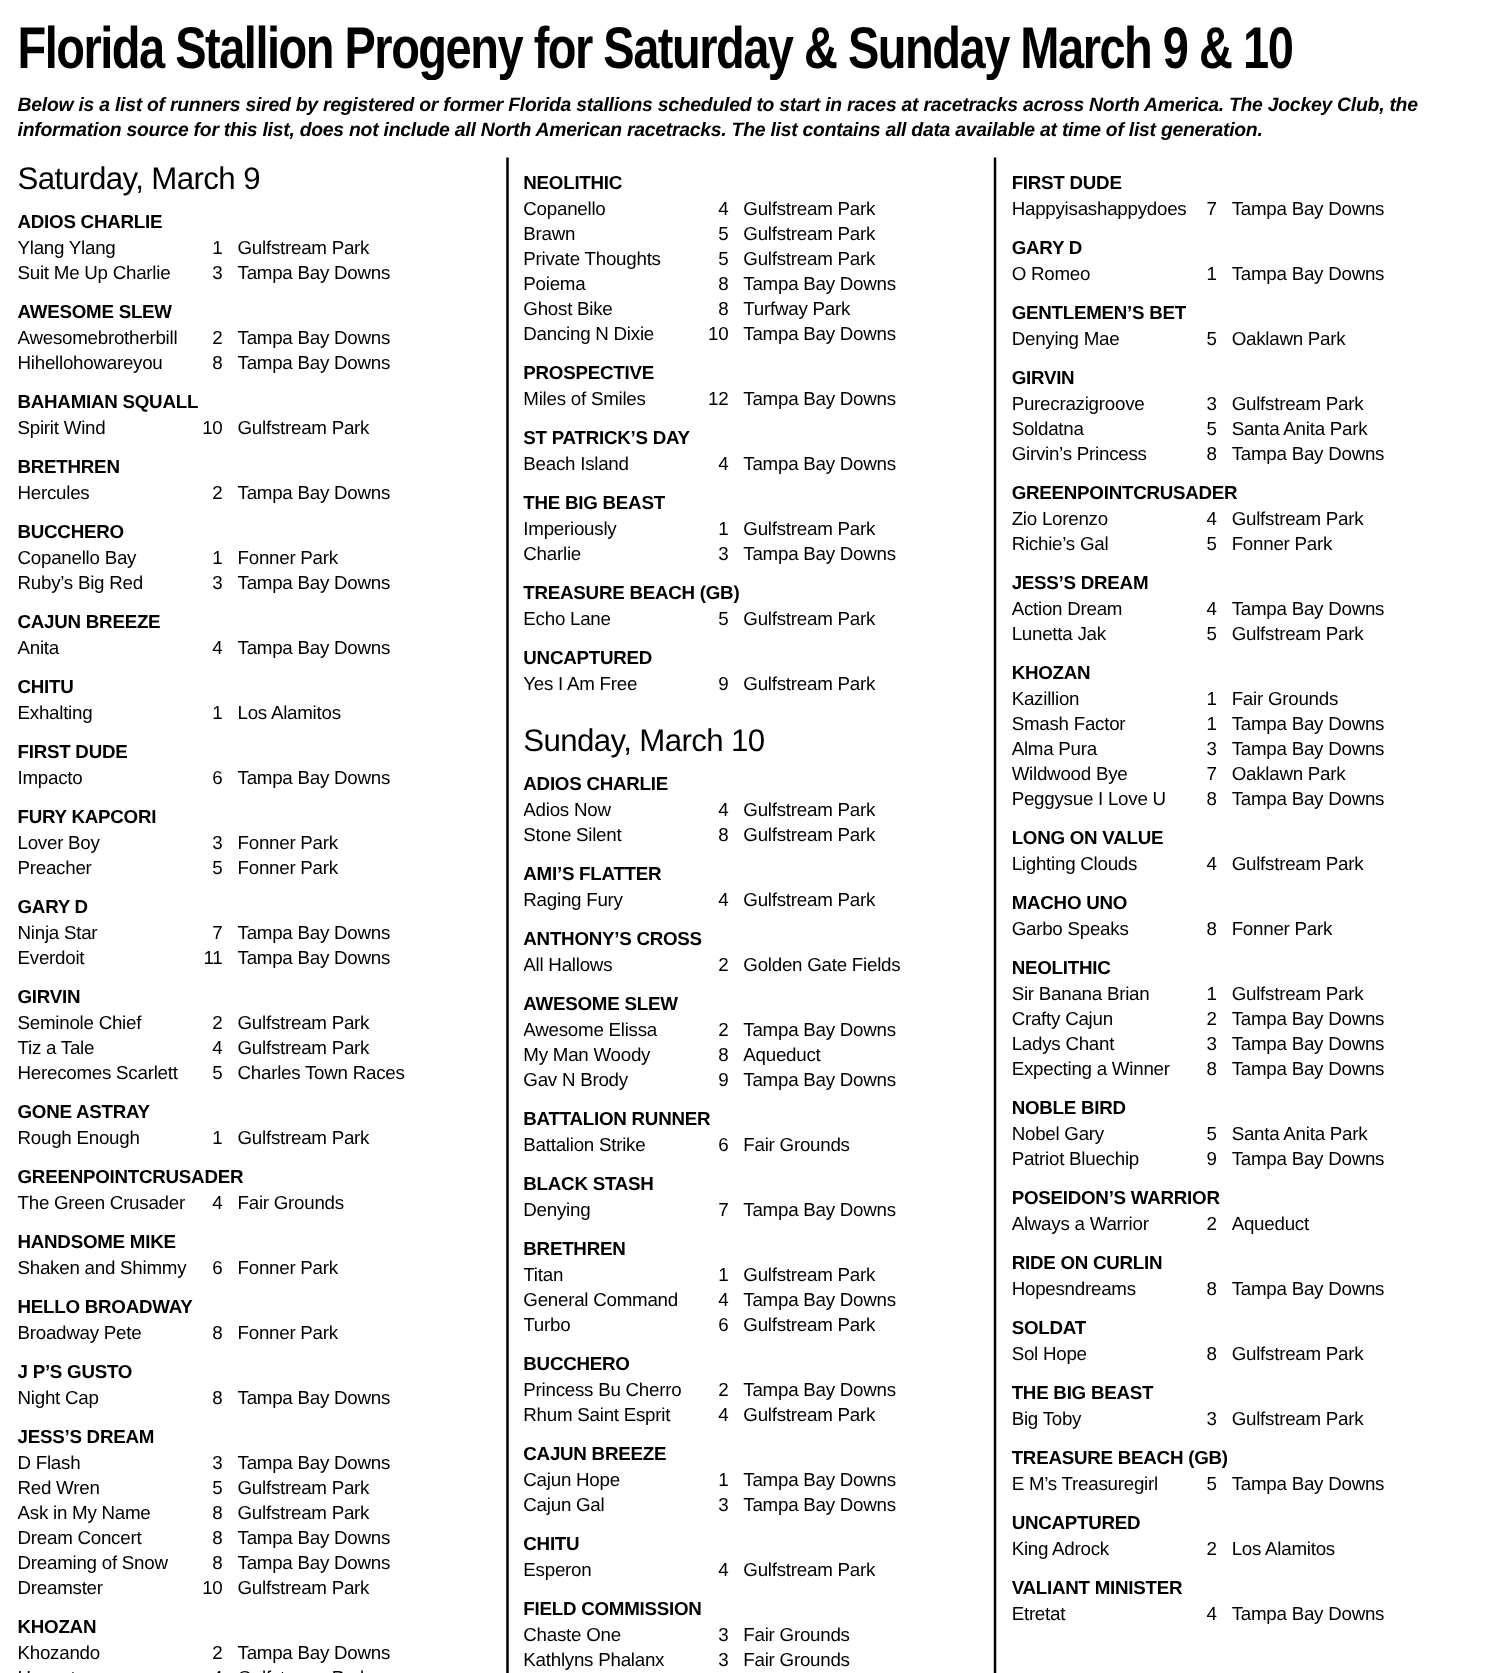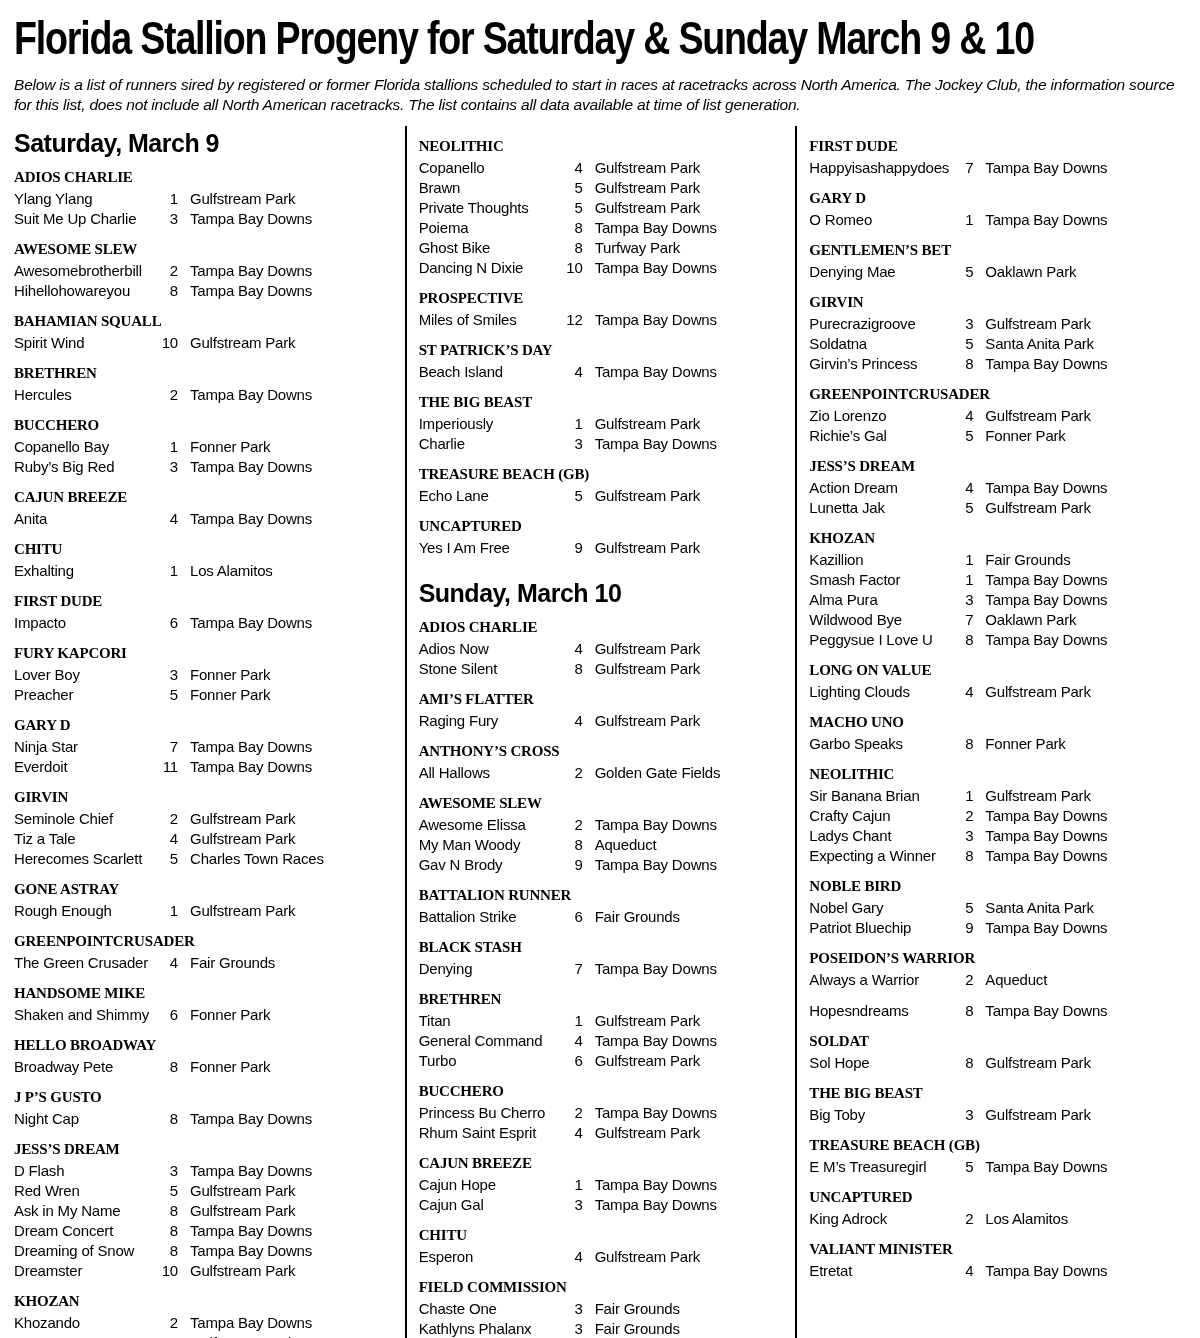--- a/index.html
+++ b/index.html
@@ -15,51 +15,50 @@
     font-size: 47px;
     font-weight: bold;
     letter-spacing: -1.5px;
     white-space: nowrap;
     transform: scaleX(0.80);
     transform-origin: 0 50%;
     margin: 2px 0 10px 0;
   }
   .intro {
     font-size: 15.5px;
-    font-weight: normal;
+    font-weight: bold;
     font-style: italic;
     letter-spacing: -0.2px;
     line-height: 1.32;
     margin-bottom: 10px;
     max-width: 1176px;
   }
   .columns {
     display: grid;
     grid-template-columns: 1fr 1fr 1fr;
     align-items: stretch;
   }
   .col { padding: 0 12px 6px 12px; }
   .col:first-child { padding-left: 0; }
   .col + .col { border-left: 2px solid #000; }
   .day-heading {
     font-size: 25px;
-    font-weight: bold;
+    font-weight: normal;
     letter-spacing: -0.5px;
     line-height: 1.1;
     margin: 22px 0 2px 0;
   }
   .col > .day-heading:first-child { margin-top: 4px; }
   .section { margin-top: 11px; }
   .stallion-name {
     font-size: 15px;
     font-weight: bold;
     letter-spacing: -0.2px;
     line-height: 19px;
     margin-bottom: 2px;
-    font-family: Liberation Serif, serif;
   }
   .runner-row {
     display: grid;
     grid-template-columns: 142px 22px 1fr;
     font-size: 15px;
     letter-spacing: -0.2px;
     line-height: 20px;
   }
   .runner-name { white-space: nowrap; overflow: hidden; }
   .race-number { text-align: right; }
@@ -645,20 +644,21 @@
       </div>
       <div class="section">
         <div class="stallion-name">POSEIDON’S WARRIOR</div>
         <div class="runner-row">
           <span class="runner-name">Always a Warrior</span>
           <span class="race-number">2</span>
           <span class="track-name">Aqueduct</span>
         </div>
       </div>
       <div class="section">
+        <div class="stallion-name">RIDE ON CURLIN</div>
         <div class="runner-row">
           <span class="runner-name">Hopesndreams</span>
           <span class="race-number">8</span>
           <span class="track-name">Tampa Bay Downs</span>
         </div>
       </div>
       <div class="section">
         <div class="stallion-name">SOLDAT</div>
         <div class="runner-row">
           <span class="runner-name">Sol Hope</span>

